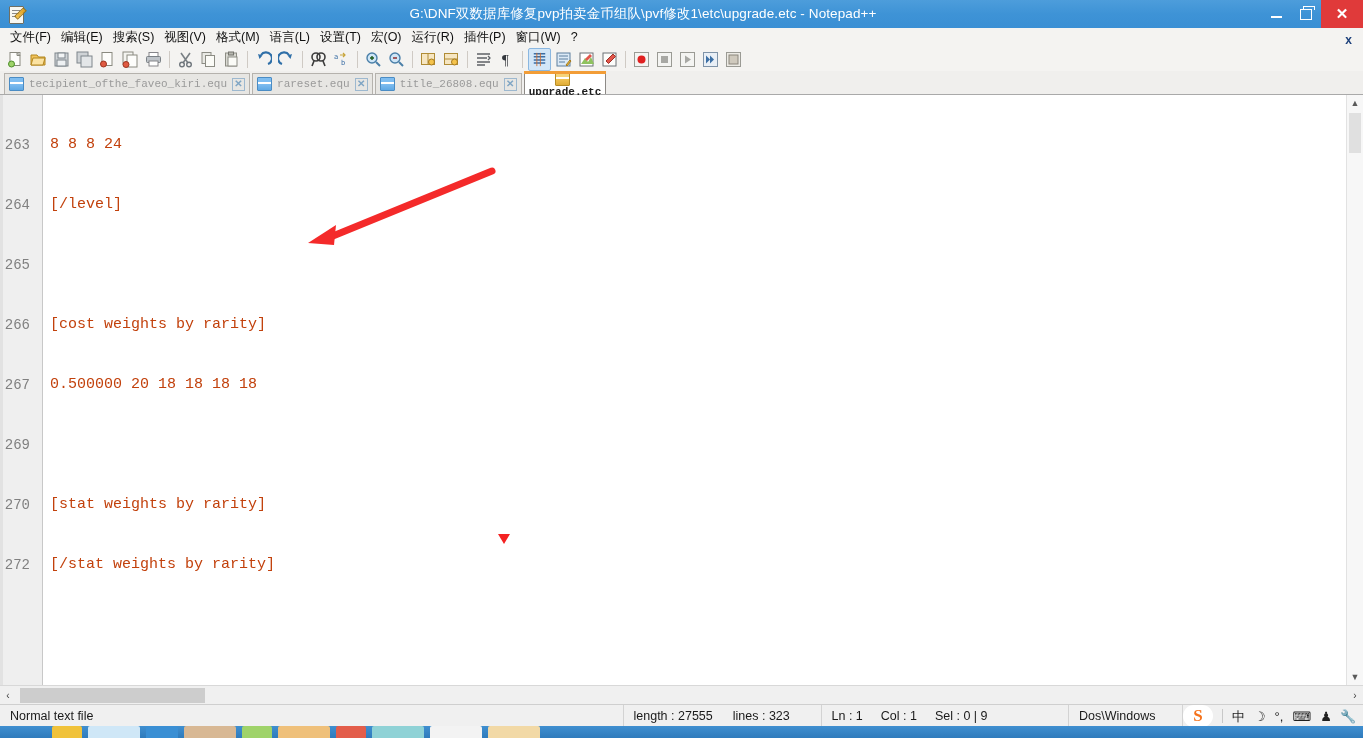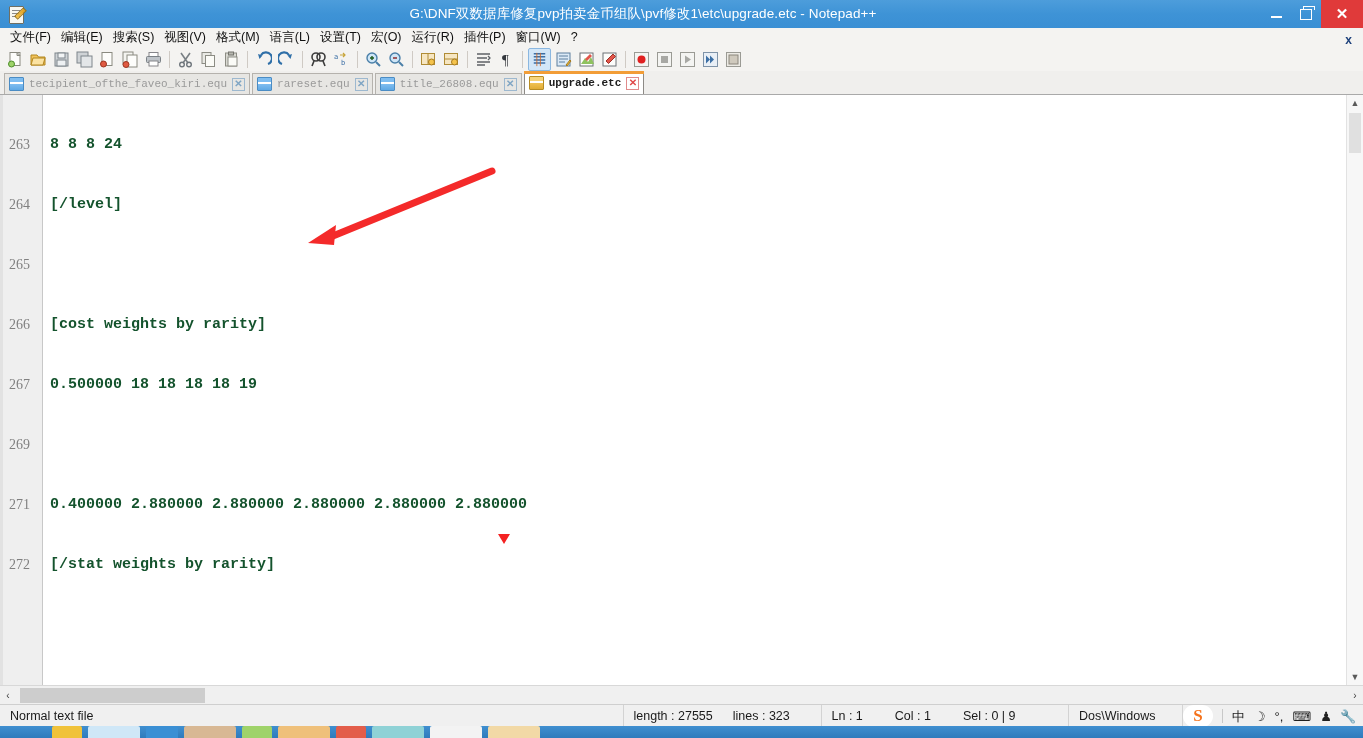--- a/index.html
+++ b/index.html
@@ -138,20 +138,21 @@
     color: #9a9a9a;
     position: relative;
     box-sizing: border-box;
   }
   .dtab.active {
     background: #ffffff;
     color: #202020;
     font-weight: 700;
     border-color: #8d8a86;
     height: 23px;
+    flex-direction: column;
   }
   .dtab.active:before {
     content: ""; position: absolute; left: -1px; right: -1px; top: -1px; height: 3px;
     background: #f29d37;
   }
   .dtab .ficon {
     width: 13px; height: 12px; margin-right: 5px; flex: none;
     background: linear-gradient(to bottom,#7fbdf0 0%, #7fbdf0 35%, #ffffff 36%, #ffffff 50%, #7fbdf0 51%, #5fa8e4 100%);
     border: 1px solid #4b8cc4;
     border-radius: 1px;
@@ -188,26 +189,25 @@
     width: 1363px; height: 572px;
     font-family: "Liberation Mono", monospace;
     font-size: 15px;
     line-height: 20px;
     white-space: pre;
   }
   .crow { height: 20px; display: flex; align-items: center; white-space: pre; }
   .lnum {
     width: 36px; min-width: 36px; text-align: right; padding-right: 6px;
     color: #808080; font-size: 14px; box-sizing: border-box; flex: none;
-    font-family: Liberation Serif, serif;
+    font-family: Liberation Mono, monospace;
   }
   .ltext {
-    padding-left: 14px; color: #14532d; flex: 1 1 auto; white-space: pre;
+    padding-left: 14px; color: #c2410c; flex: 1 1 auto; white-space: pre;
     overflow: hidden;
-    font-weight: bold;
   }
 
   
   .hscroll {
     position: absolute; left: 0; top: 685px;
     width: 1363px; height: 19px;
     background: #f0f0f0;
     border-top: 1px solid #d8d8d8;
     display: flex; align-items: center;
     box-sizing: border-box;
@@ -251,21 +251,21 @@
     font-size: 12.5px; color: #1a1a1a;
   }
   .sb-cell {
     height: 22px; display: flex; align-items: center;
     padding-left: 10px; box-sizing: border-box;
     border-right: 1px solid #d3d3d3;
     white-space: nowrap;
   }
   .sb-cell.c0 { width: 630px; }
   .sb-cell.c1 { width: 200px; display:flex; gap: 20px; }
-  .sb-cell.c2 { width: 250px; display:flex; gap: 32px; }
+  .sb-cell.c2 { width: 250px; display:flex; gap: 18px; }
   .sb-cell.c3 { width: 115px; }
   .sb-ime {
     flex: 1 1 auto; height: 22px; display: flex; align-items: center;
     justify-content: flex-end; padding-right: 6px; gap: 9px;
   }
   .sogou {
     width: 30px; height: 22px;
     display:flex;align-items:center;justify-content:center;
     color: #f5721b; font-size: 17px; font-weight: 700;
     font-family: "Liberation Serif", serif;
@@ -588,23 +588,23 @@
 
   <div class="editor">
     <div class="gutter">
         <div class="gmark"></div>
       </div>
     <div class="code">
       <div class="crow"><span class="lnum">263</span><span class="ltext">8 8 8 24</span></div>
       <div class="crow"><span class="lnum">264</span><span class="ltext">[/level]</span></div>
       <div class="crow"><span class="lnum">265</span><span class="ltext"></span></div>
       <div class="crow"><span class="lnum">266</span><span class="ltext">[cost weights by rarity]</span></div>
-      <div class="crow"><span class="lnum">267</span><span class="ltext">0.500000 18 18 18 18 19</span></div>
+      <div class="crow"><span class="lnum">267</span><span class="ltext">0.500000 20 18 18 18 18</span></div>
       <div class="crow"><span class="lnum">269</span><span class="ltext"></span></div>
-      <div class="crow"><span class="lnum">271</span><span class="ltext">0.400000 2.880000 2.880000 2.880000 2.880000 2.880000</span></div>
+      <div class="crow"><span class="lnum">270</span><span class="ltext">[stat weights by rarity]</span></div>
       <div class="crow"><span class="lnum">272</span><span class="ltext">[/stat weights by rarity]</span></div>
       
       
       
       
       
       
       
       
       

